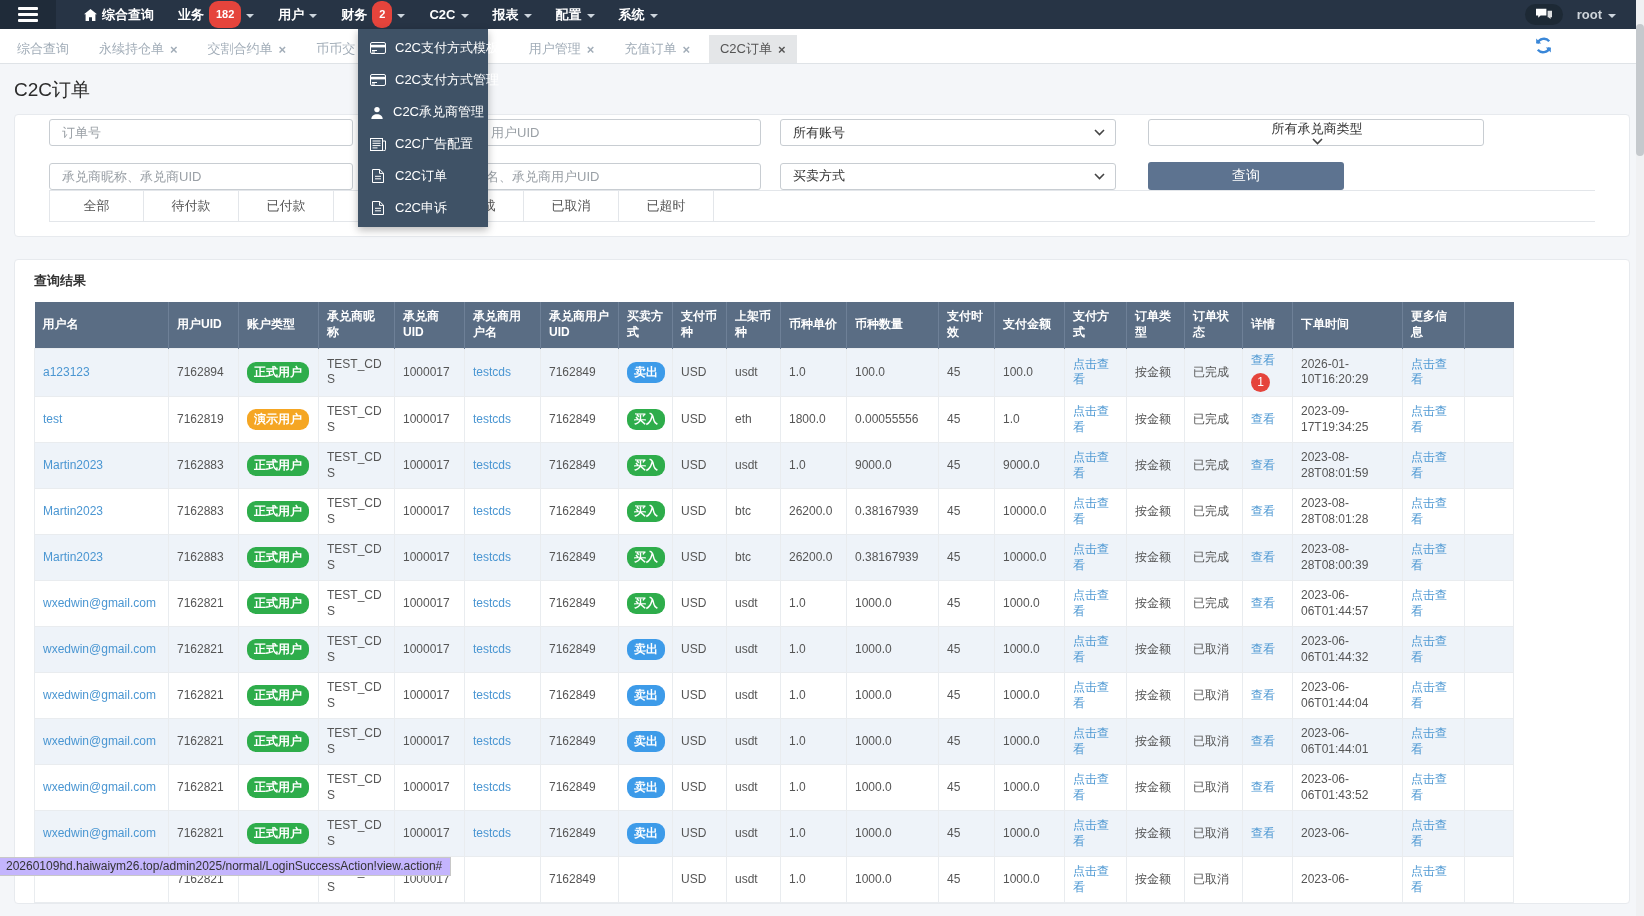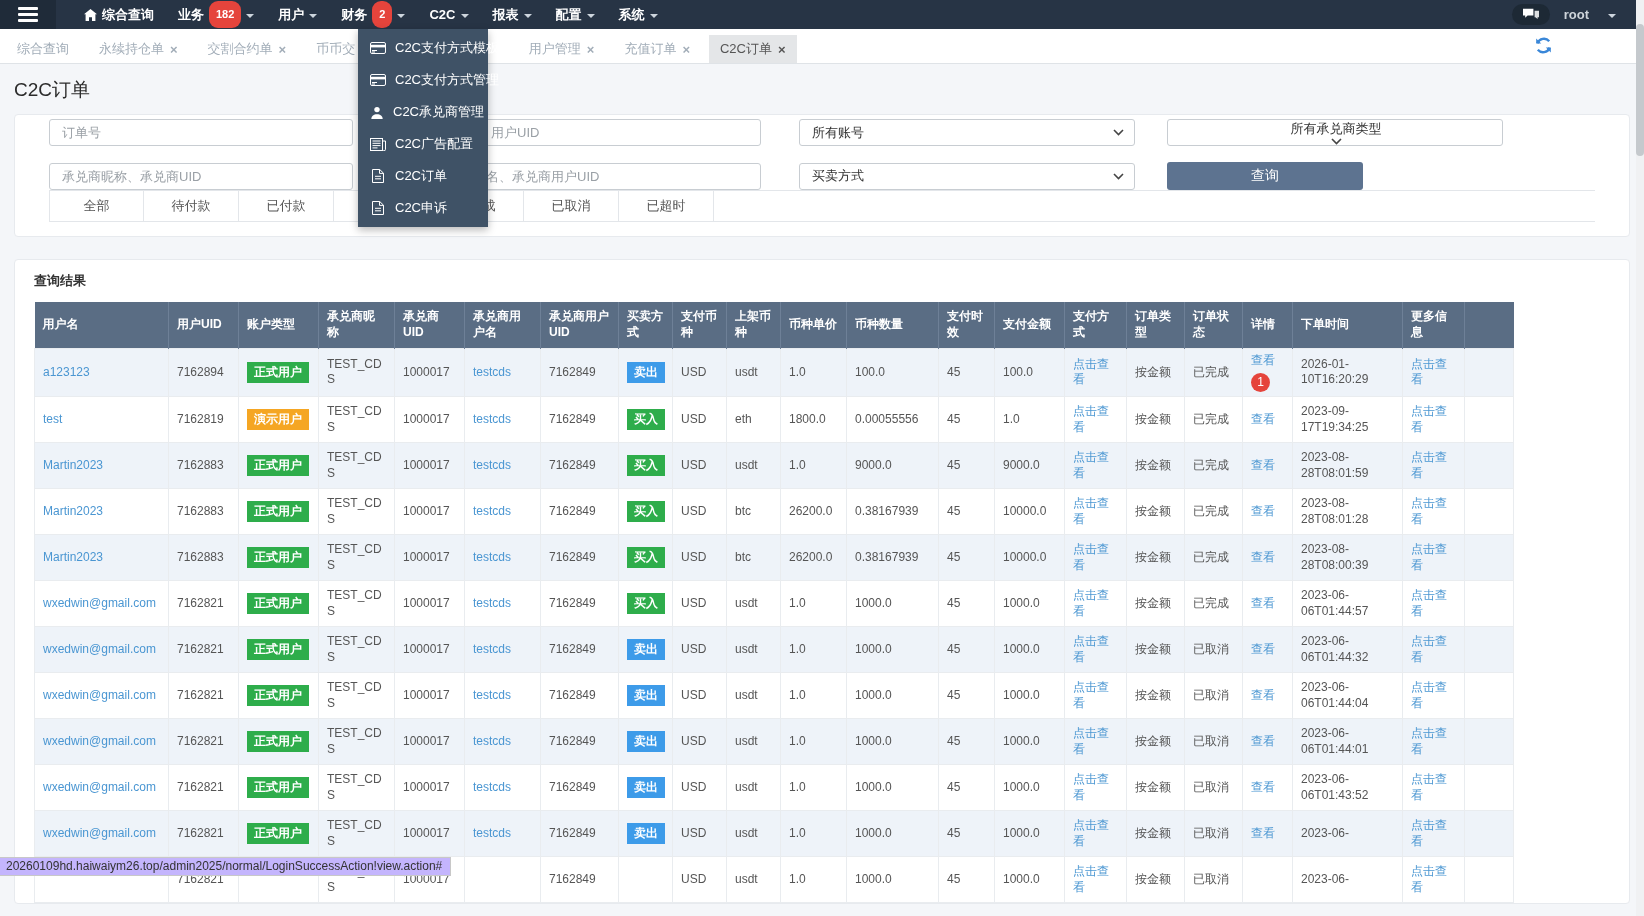--- a/index.html
+++ b/index.html
@@ -12,21 +12,21 @@
   .navbar { height:29px; background:var(--navbar-bg); display:flex; align-items:stretch; color:#fff; }
   .burger { width:56px; background:var(--navbar-toggle-bg); display:flex; flex-direction:column; justify-content:center; align-items:center; gap:3px; cursor:pointer; }
   .burger span { width:20px; height:3px; background:#fff; border-radius:1px; }
   .nav-items { display:flex; align-items:center; margin-left:16px; }
   .nav-item { display:flex; align-items:center; gap:5px; padding:0 12px; font-size:13px; font-weight:bold; height:29px; cursor:pointer; }
   .nav-ic { display:flex; align-items:center; }
   .nav-badge { background:var(--badge-red); border-radius:9px; padding:7px 7px; font-size:11px; font-weight:bold; line-height:13px; }
   .caret-tri { width:0; height:0; border-left:4px solid transparent; border-right:4px solid transparent; border-top:4px solid #cdd5dd; margin-top:2px; }
   .nav-right { margin-left:auto; display:flex; align-items:center; gap:14px; padding-right:28px; }
   .chat-pill { background:#1d2935; width:38px; height:21px; border-radius:11px; display:flex; align-items:center; justify-content:center; cursor:pointer; }
-  .nav-user { display:flex; align-items:center; gap:19px; font-size:13px; font-weight:bold; color:#ced4da; cursor:pointer; }
+  .nav-user { display:flex; align-items:center; gap:6px; font-size:13px; font-weight:bold; color:#ced4da; cursor:pointer; }
   
   .tabbar { height:35px; background:#fff; border-bottom:1px solid #dfe3e7; display:flex; align-items:flex-end; position:relative; }
   .tabs { display:flex; align-items:flex-end; padding-left:6px; }
   .tab { height:28px; display:flex; align-items:center; gap:6px; padding:0 11px; margin-right:8px; font-size:13px; color:#a2adb8; cursor:pointer; white-space:nowrap; }
   .tab.active { background:var(--tab-active-bg); color:#555; }
   .tab .tab-close { font-weight:bold; font-size:13px; line-height:1; }
   .tab.tab-gap { margin-left:130px;text-align:center; }
   .refresh { position:absolute; right:92px; top:8px; cursor:pointer; }
   
   .page-title { font-size:19px; font-weight:500; color:#2b2b2b; margin:13px 14px 11px 14px; }
@@ -35,34 +35,34 @@
   .panel-title { font-size:13px; font-weight:bold; color:#333; padding:12px 19px 6px 19px; }
   .query-row { display:flex; align-items:center; padding:4px 34px 0 34px; }
   .query-row.r2 { margin-top:12px; }
   .inp { height:27px; border:1px solid #c8cdd2; border-radius:3px; font-size:13px; padding:0 12px; color:#14532d; font-family:inherit; }
   .inp::placeholder { color:#9aa0a6; }
   .inp-order, .inp-merchant { width:304px; }
   .inp-useruid { width:283px; margin-left:125px; }
   .inp-muser { width:353px; margin-left:55px; }
   .select { height:27px; border:1px solid #c8cdd2; border-radius:3px; background:#fff; display:flex; align-items:center; justify-content:space-between; padding:0 10px 0 12px; font-size:13px; color:#333; cursor:pointer; }
   .sel-account, .sel-mtype, .sel-trade { width:336px; }
-  .sel-account, .sel-trade { margin-left:38px;align-items:center; }
+  .sel-account, .sel-trade { margin-left:19px;align-items:center; }
   .sel-mtype { margin-left:32px;flex-direction:column; }
   .btn-search { width:196px; height:28px; margin-left:32px; background:var(--button-bg); color:#fff; border:none; border-radius:3px; font-size:14px; font-family:inherit; cursor:pointer; }
   .status-tabs { display:flex; margin:0 34px 14px 34px; border-top:1px solid #e3e6ea; border-bottom:1px solid #e3e6ea; }
   .status-tab { width:95px; text-align:center; font-size:13px; color:#555; padding:6px 0; border-right:1px solid #e3e6ea; cursor:pointer; }
   .status-tab:first-child { border-left:1px solid #e3e6ea; }
   
   .results-table { width:1479px; margin:6px 19px 0 19px; border-collapse:collapse; table-layout:fixed; font-size:12px; }
   .results-table th { background:var(--table-header-bg); color:#fff; font-weight:bold; text-align:left; padding:6px 8px; height:46px; vertical-align:middle; line-height:1.3; border-right:1px solid #6e8097; }
   .results-table th:last-child { border-right:none; }
   .results-table td { border:1px solid #e9ecef; padding:4px 8px; height:46px; vertical-align:middle; color:#555; line-height:1.3; background:#fff; word-wrap:break-word; }
   .results-table tr.alt td { background:var(--row-alt-bg); }
   .tlink { color:var(--link-blue); cursor:pointer; }
-  .pill { display:inline-block; padding:3px 7px; border-radius:0; color:#fff; font-weight:bold; font-size:12px; white-space:nowrap; }
+  .pill { display:inline-block; padding:3px 7px; border-radius:9px; color:#fff; font-weight:bold; font-size:12px; white-space:nowrap; }
   .pill.green { background:var(--green); }
   .pill.orange { background:var(--orange); }
   .pill.blue { background:var(--blue); }
   .detail-cell .detail-badge { display:flex; width:19px; height:19px; border-radius:50%; background:var(--badge-red); color:#fff; font-size:12px; align-items:center; justify-content:center; margin-top:5px; }
   
   .c2c-menu { position:absolute; left:358px; top:29px; width:130px; background:var(--menu-bg); z-index:100; box-shadow:0 3px 8px rgba(0,0,0,.28); padding:3px 0; }
   .menu-item { display:flex; align-items:center; gap:9px; color:#fff; font-size:13px; padding:7px 12px; cursor:pointer; white-space:nowrap; }
   .menu-ic { display:flex; align-items:center; width:16px; justify-content:center; }
   
   .scroll-track { position:absolute; right:0; top:0; width:8px; height:916px; background:#f0f1f3; z-index:120; }

